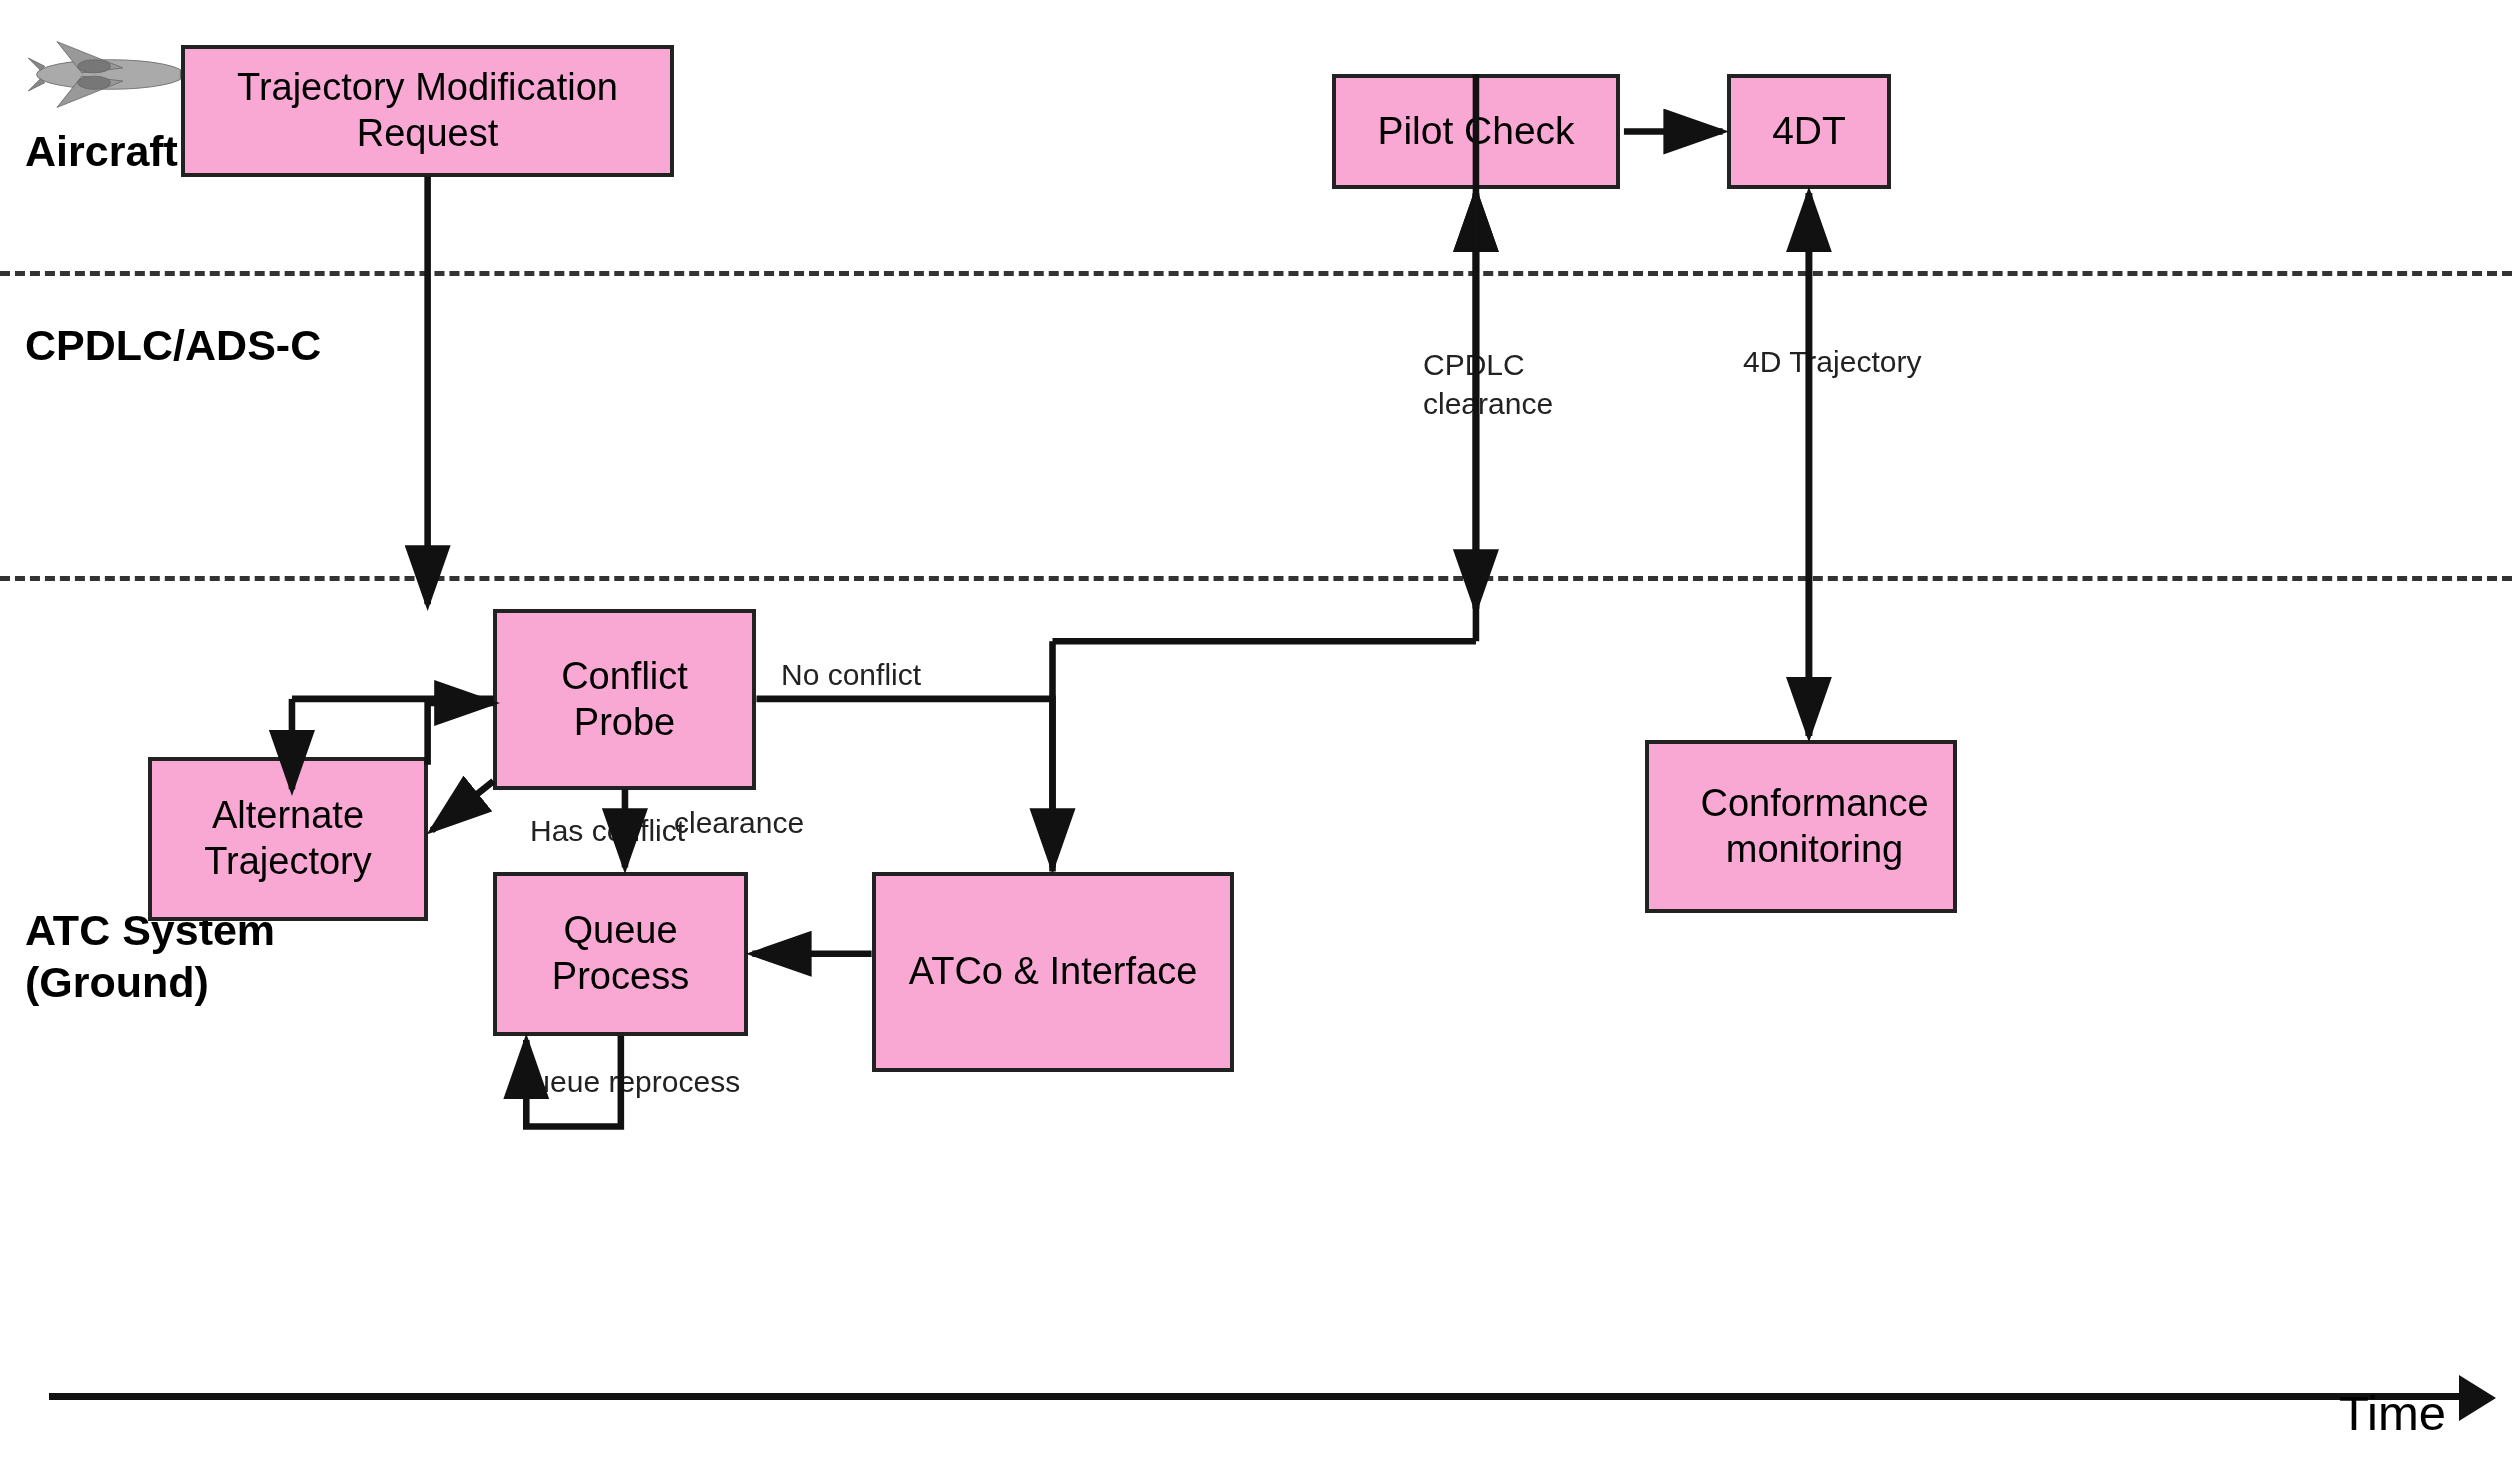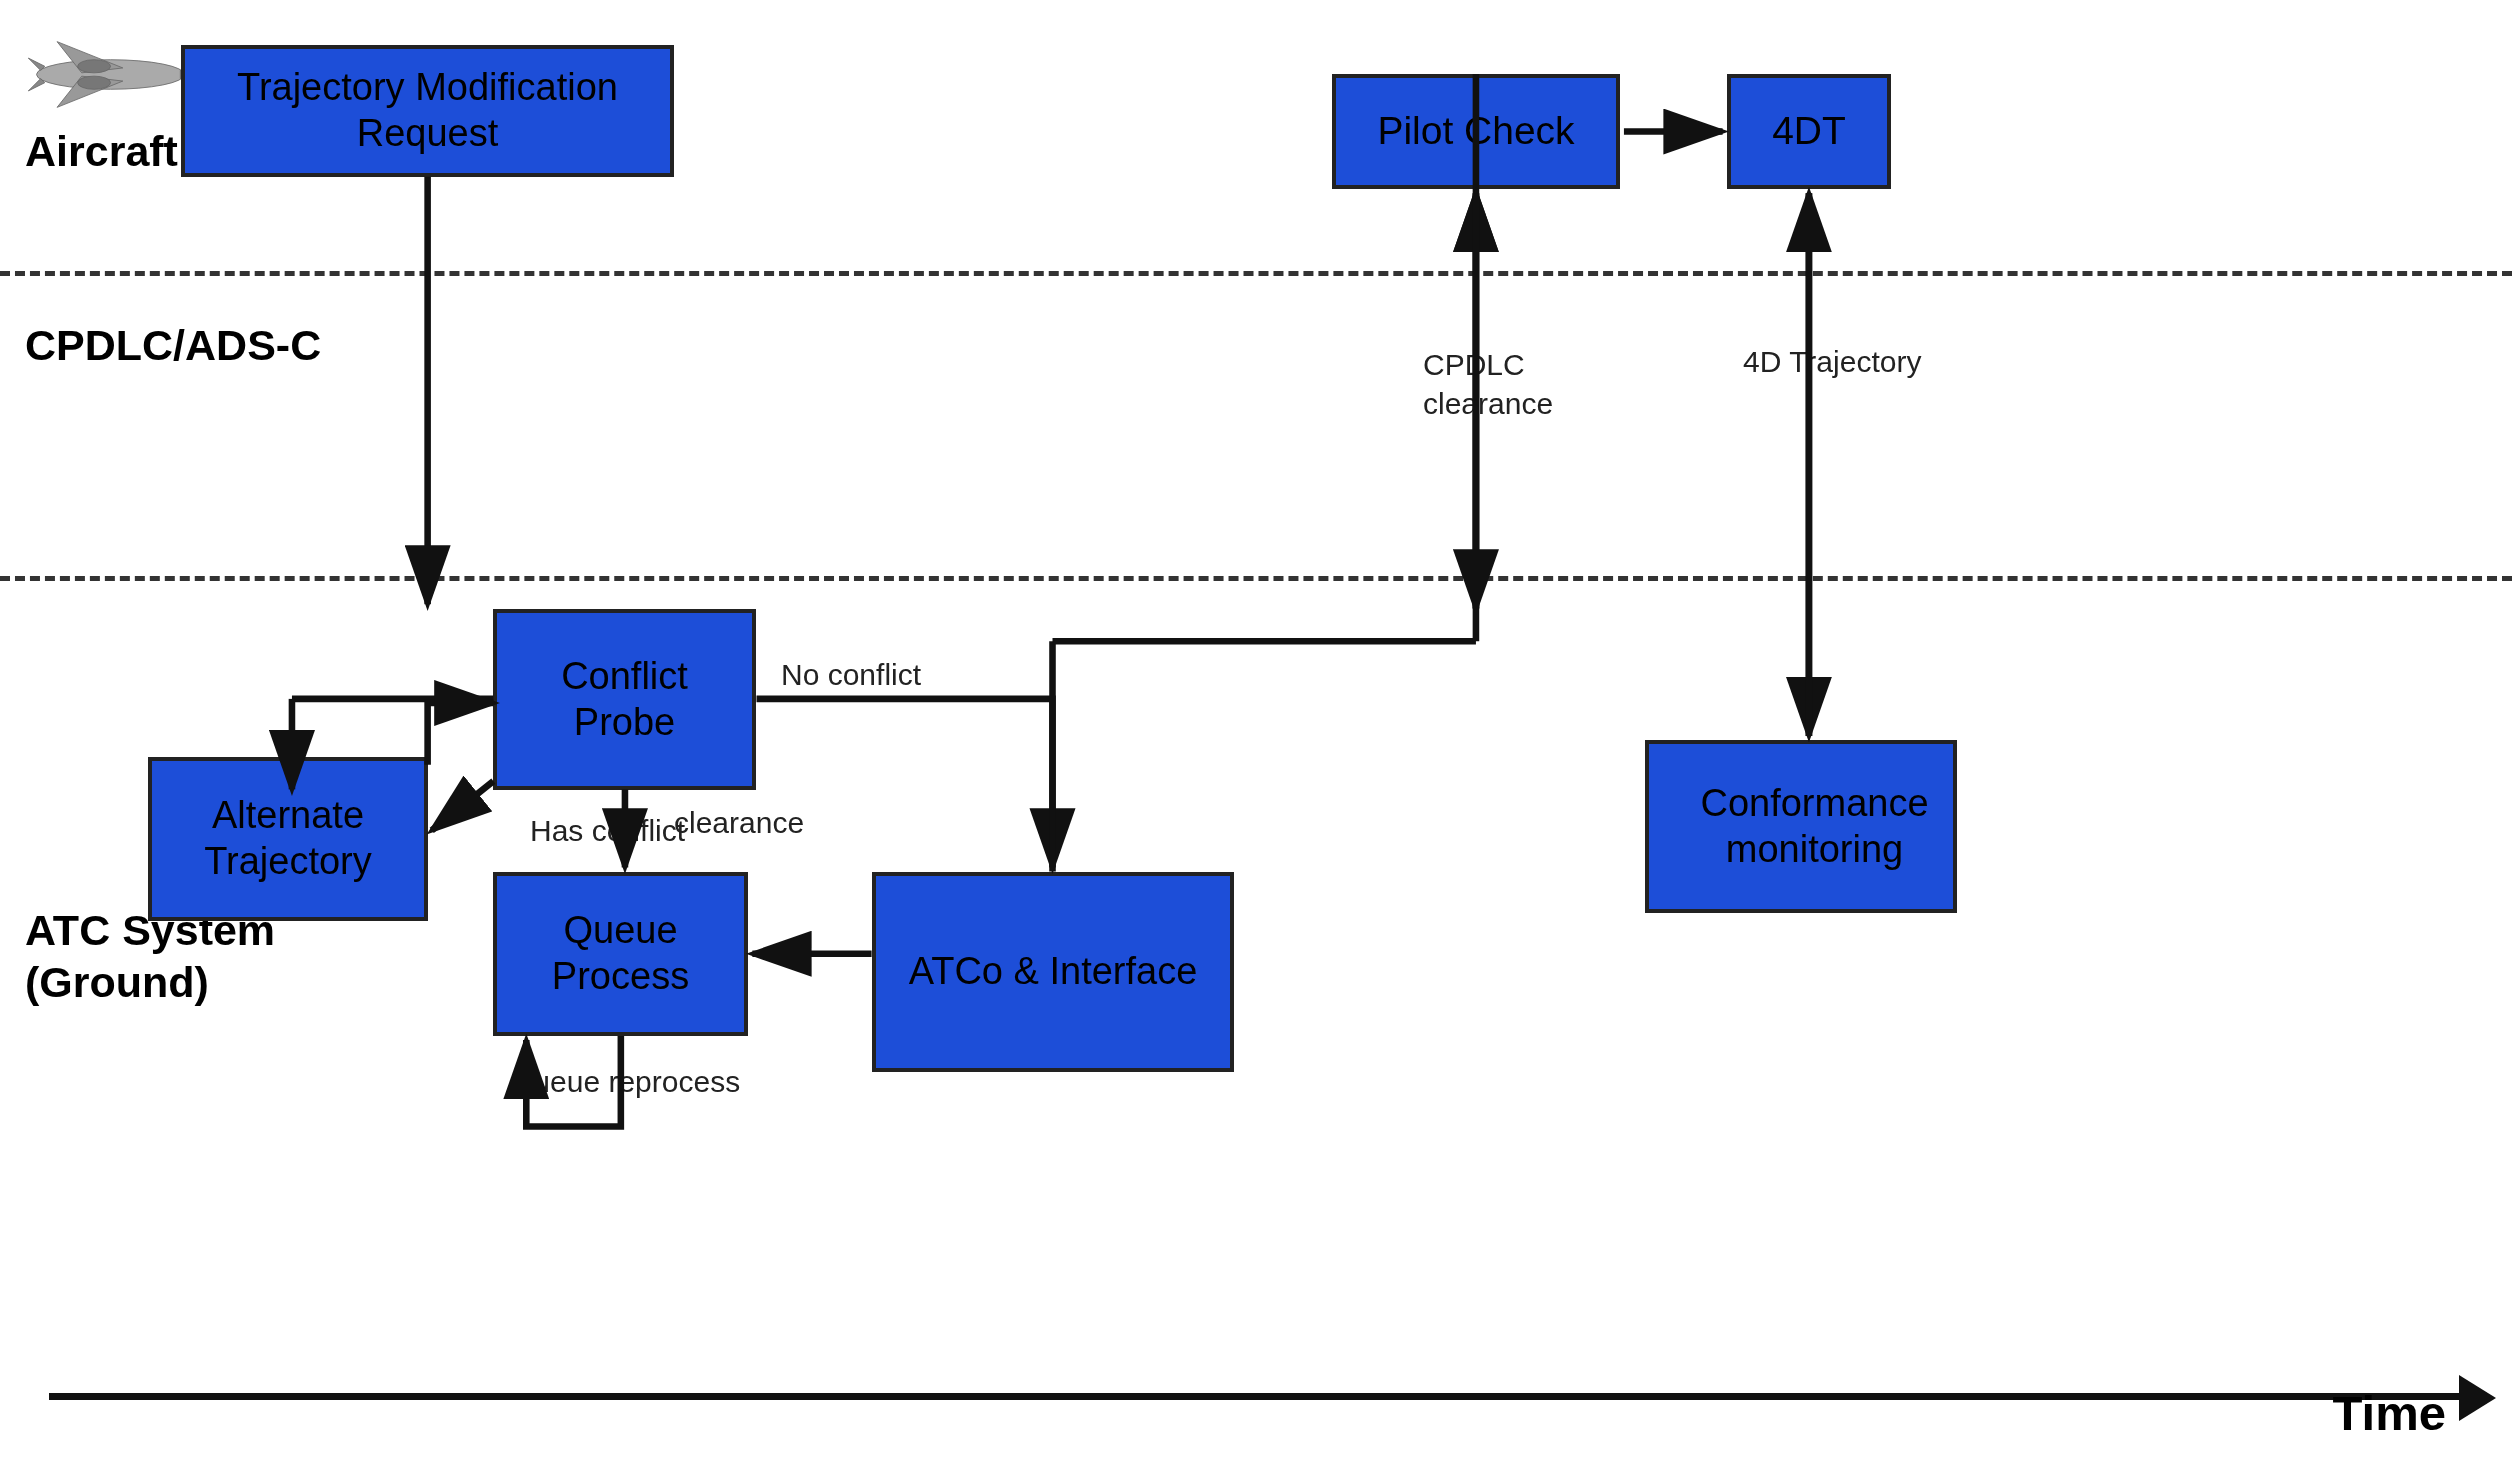--- a/index.html
+++ b/index.html
@@ -33,21 +33,21 @@
       left: 0;
       width: 100%;
       height: 0;
       border-top: 5px dashed #333;
     }
 
     
     .box {
       position: absolute;
       border: 4.1px solid #222;
-      background: #1d4ed8;
+      background: #f9a8d4;
       display: flex;
       align-items: center;
       justify-content: center;
       text-align: center;
       font-size: 36px;
       line-height: 1.2;
       padding: 8.2px 15px;
     }
 
     
@@ -82,21 +82,21 @@
       top: -18px;
       border-left: 37px solid #111;
       border-top: 23px solid transparent;
       border-bottom: 23px solid transparent;
     }
     .time-label {
       position: absolute;
       bottom: 25px;
       right: 66px;
       font-size: 49px;
-      font-weight: bold;
+      font-weight: normal;
     }
 
     
     .aircraft-svg {
       position: absolute;
       top: 25px;
       left: 16.4px;
       width: 189px;
       height: 99px;
     }

